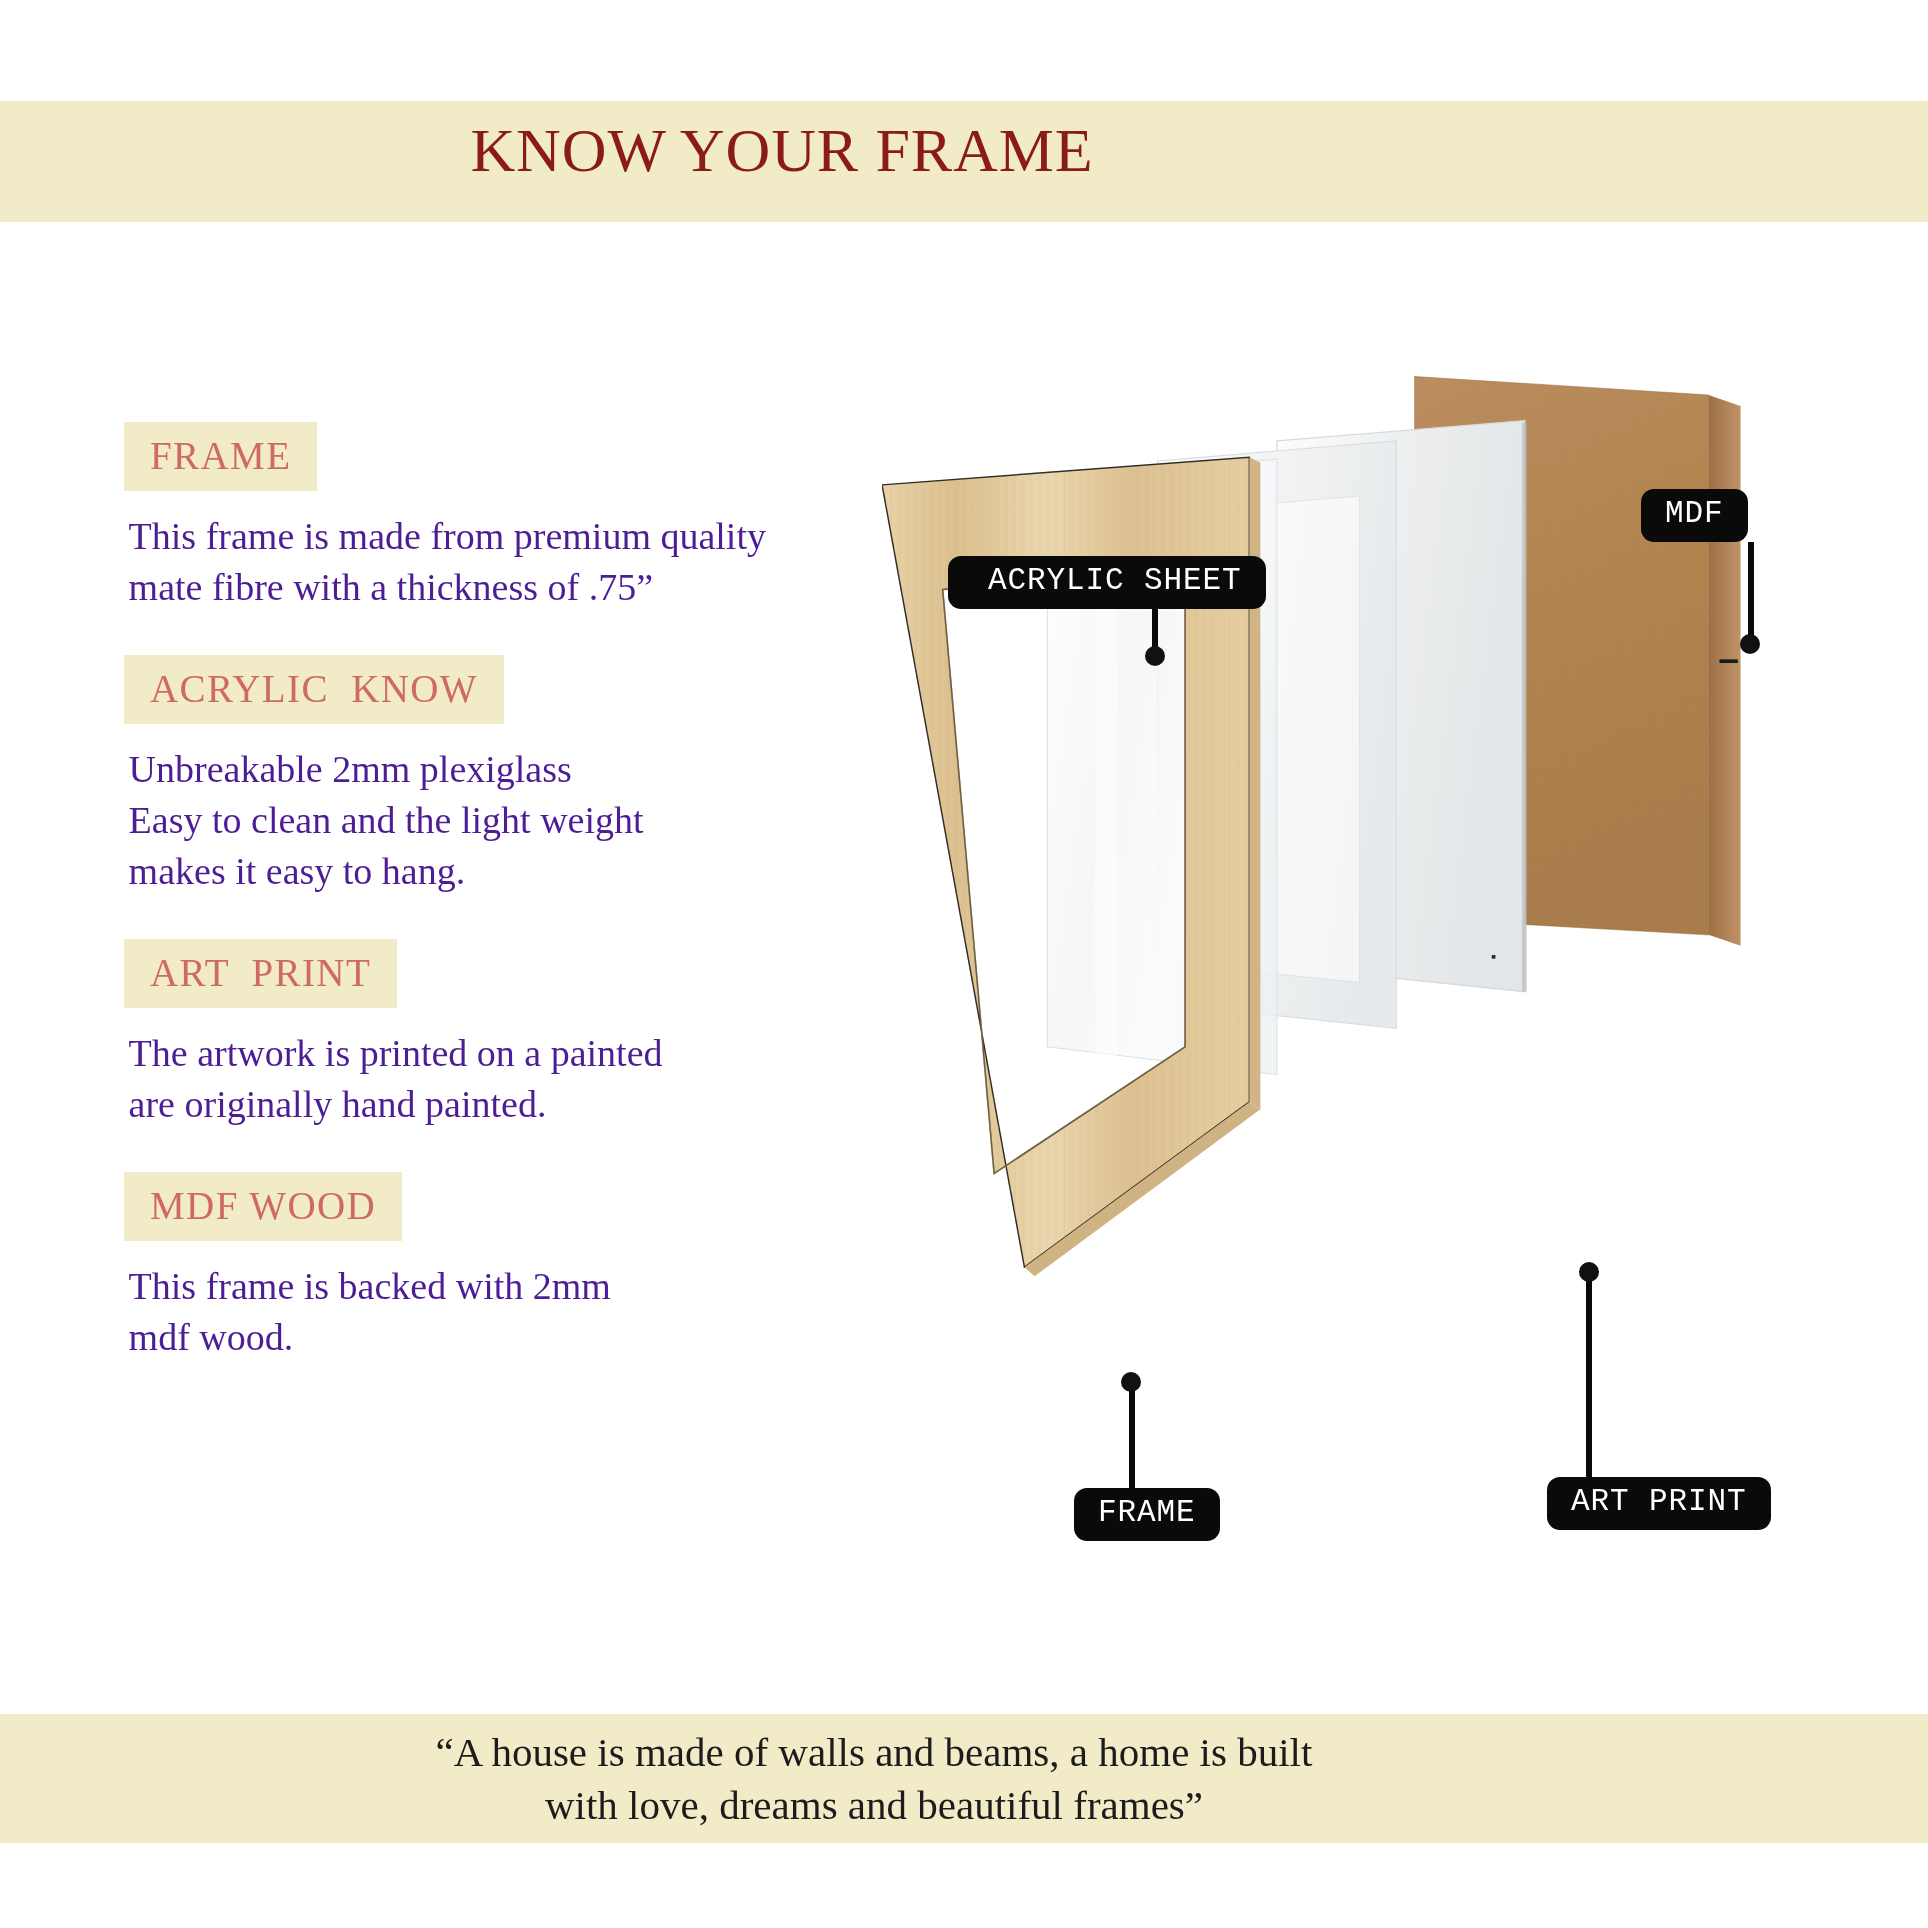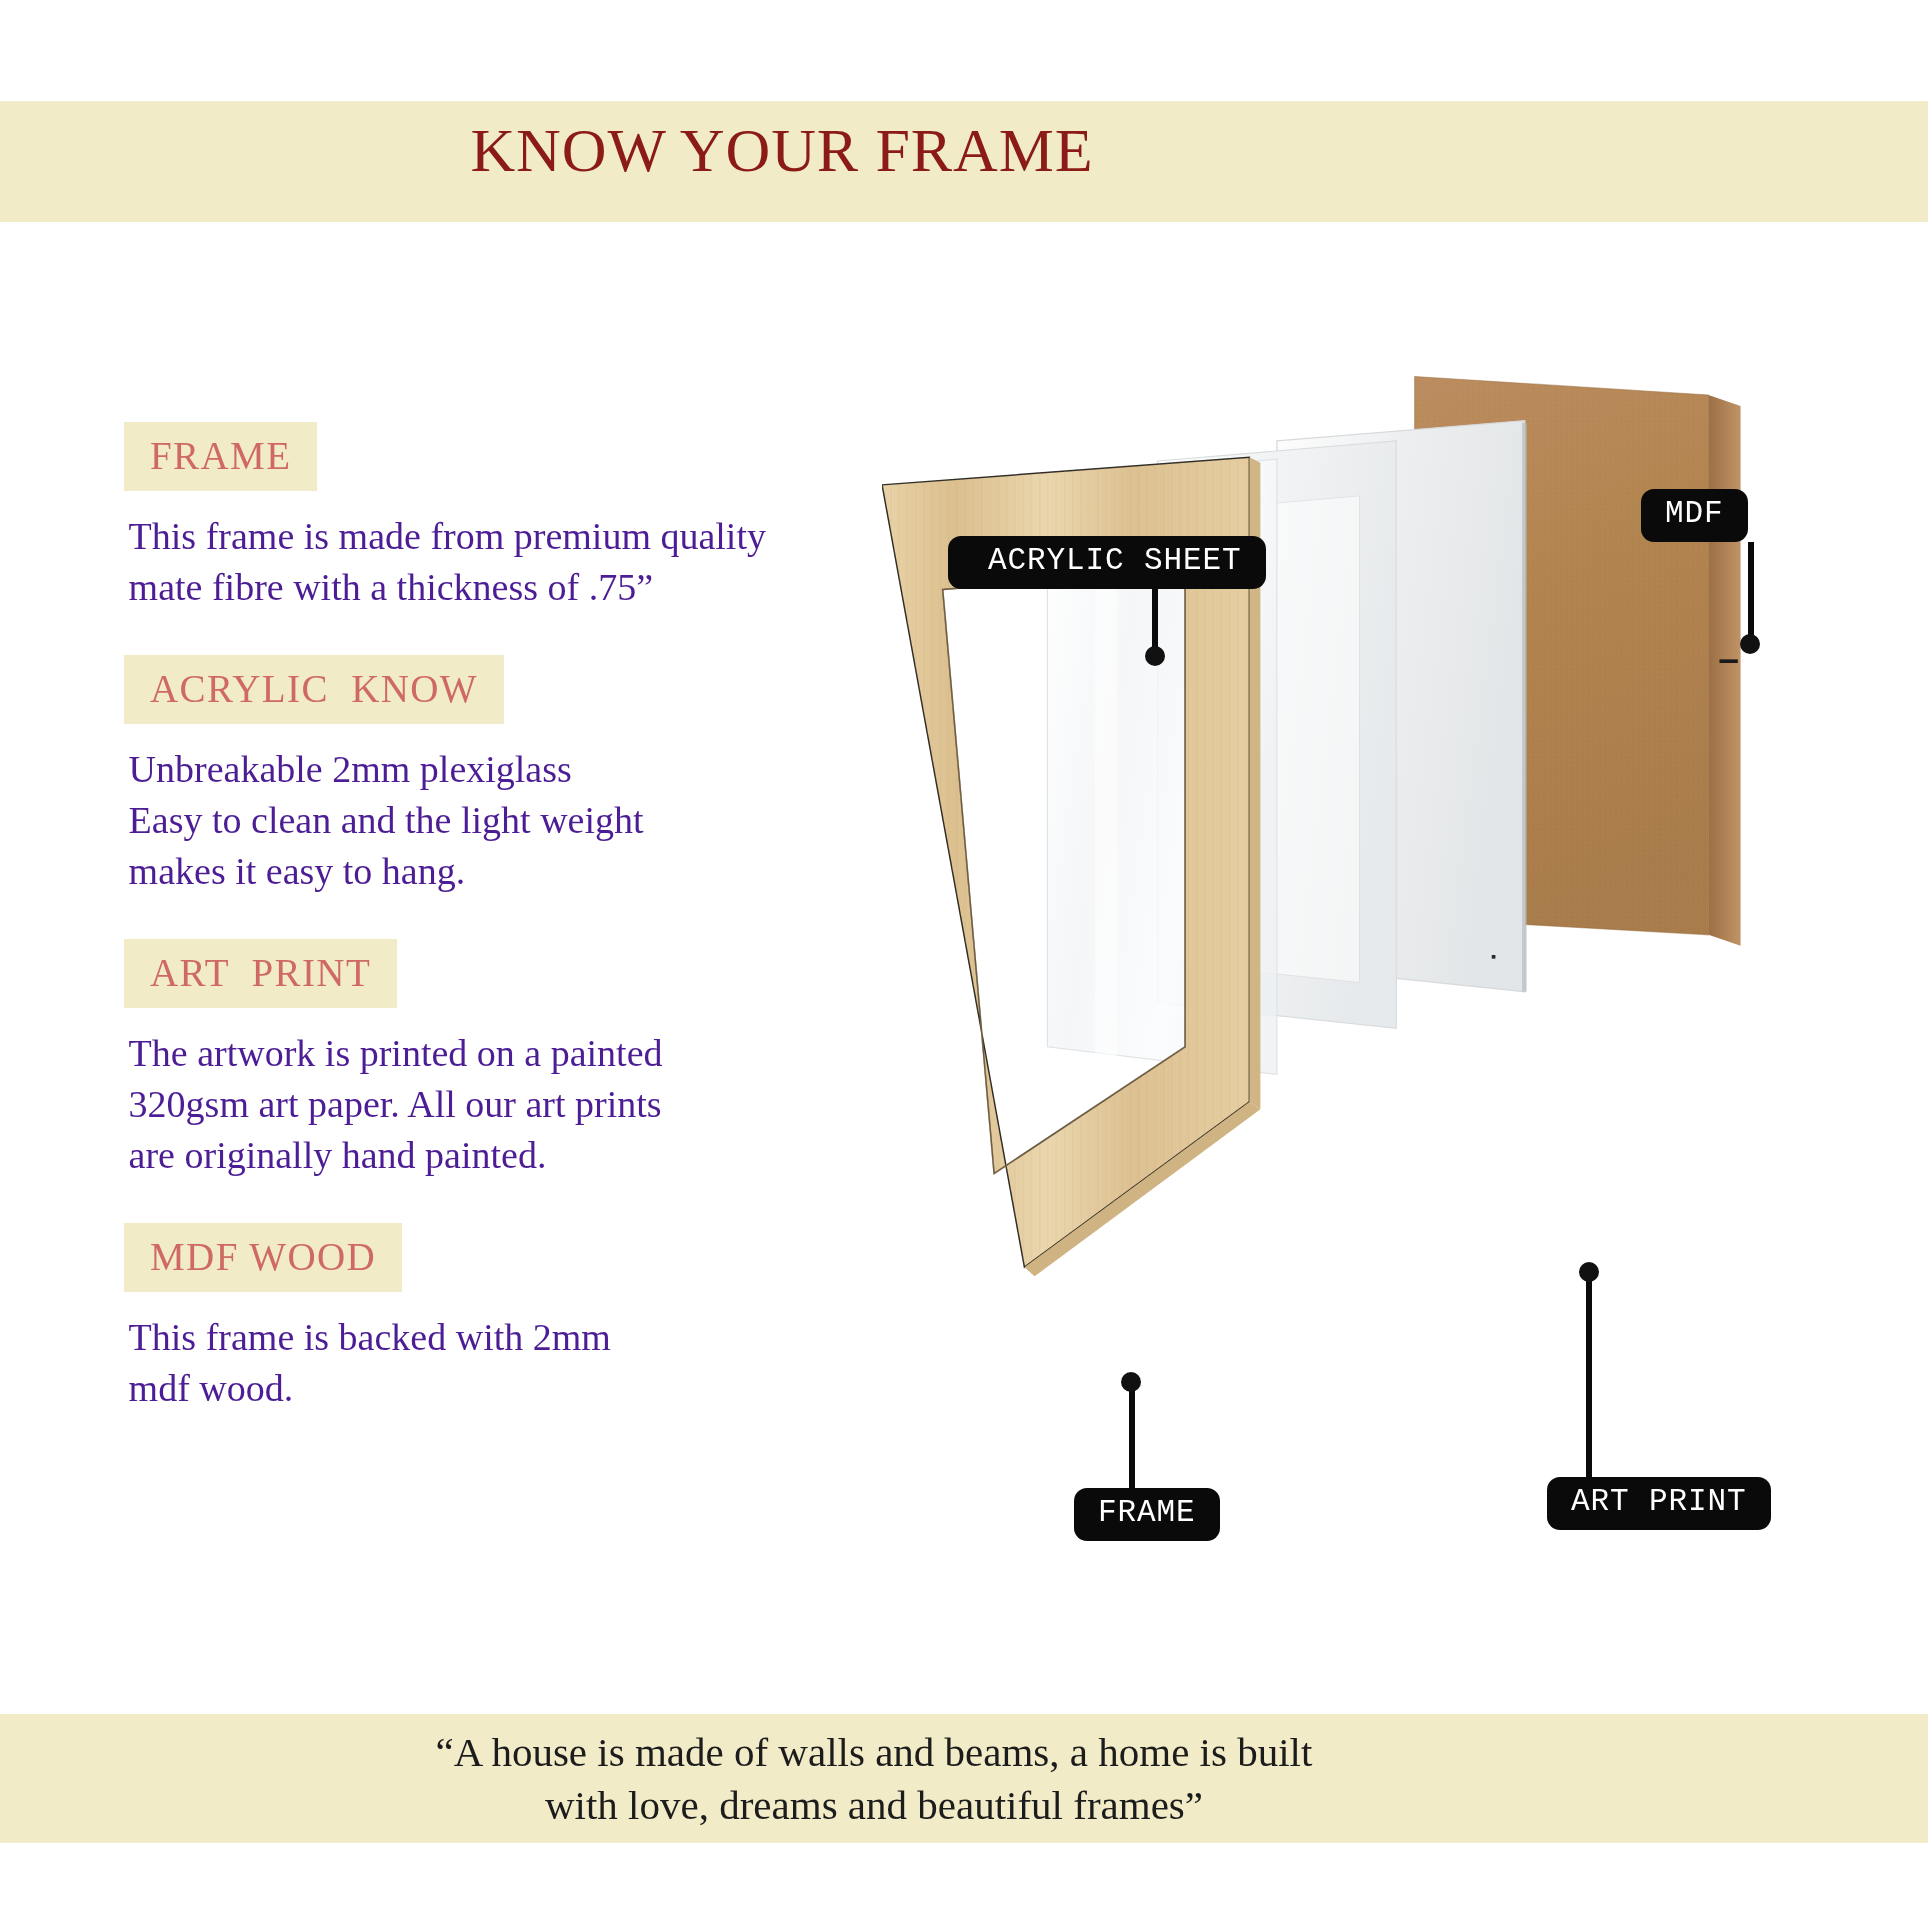--- a/index.html
+++ b/index.html
@@ -101,21 +101,21 @@
     background: #0a0a0a;
     color: #ffffff;
     border-radius: 13px;
     font-size: 31px;
     letter-spacing: 0.9px;
     padding: 9.2px 24px 11px 24px;
     white-space: nowrap;
     font-family: Liberation Mono, monospace;
     line-height: 1.05;
   }
-  #callout-acrylic { left: 948px; top: 536px; padding-left: 40px; }
+  #callout-acrylic { left: 948px; top: 556px; padding-left: 40px; }
   #callout-mdf     { left: 1641px; top: 489px; }
   #callout-frame   { left: 1074px; top: 1488px; }
   #callout-artprint{ left: 1547px; top: 1477px; }
 
   .leader {
     position: absolute;
     background: #0a0a0a;
     width: 6.4px;
   }
   .leader-dot {
@@ -156,21 +156,20 @@
       <span class="body-line">Unbreakable 2mm plexiglass</span>
       <span class="body-line">Easy to clean and the light weight</span>
       <span class="body-line">makes it easy to hang.</span>
     </div>
   </div>
 
   <div class="spec-block">
     <div class="spec-heading">ART  PRINT</div>
     <div class="spec-body">
       <span class="body-line">The artwork is printed on a painted</span>
-      <span class="body-line">320gsm art paper. All our art prints</span>
       <span class="body-line">are originally hand painted.</span>
     </div>
   </div>
 
   <div class="spec-block">
     <div class="spec-heading">MDF WOOD</div>
     <div class="spec-body">
       <span class="body-line">This frame is backed with 2mm</span>
       <span class="body-line">mdf wood.</span>
     </div>

